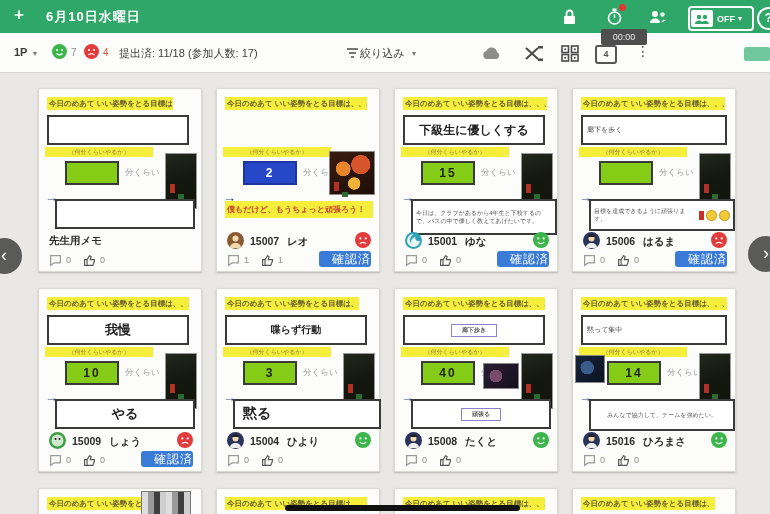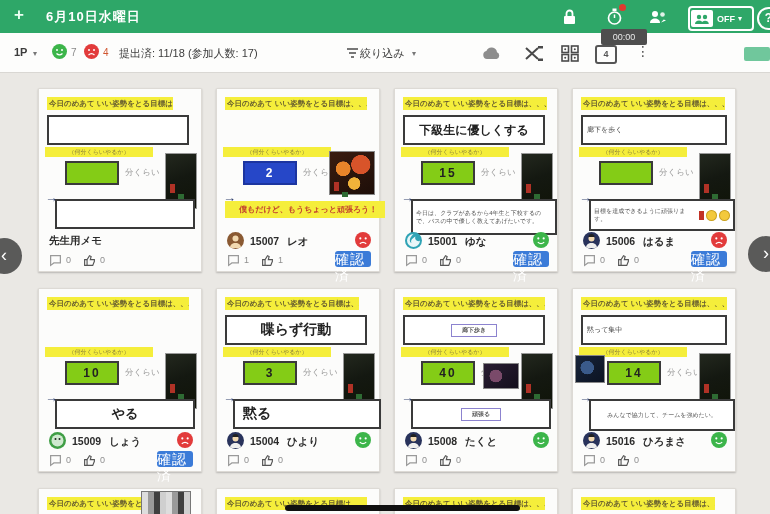--- a/index.html
+++ b/index.html
@@ -46,29 +46,29 @@
   .minlbl{position:absolute;left:86px;top:78px;font-size:8.5px;color:#9a9a9a}
   .thumb{position:absolute;right:4px;top:64px;width:30px;height:54px;border:1px solid #999;
          background:linear-gradient(160deg,#23281e 0%,#141811 45%,#101408 100%);}
   .thumb:after{content:"";position:absolute;left:4px;top:30px;width:5px;height:9px;background:#b03226}
   .thumb:before{content:"";position:absolute;left:12px;top:40px;width:6px;height:5px;background:#2e6b33}
   .arrow{position:absolute;left:6px;top:101px;font-size:13px;color:#31406e;font-weight:bold}
   .ansbox{position:absolute;left:16px;top:110px;width:136px;height:26px;border:2px solid #3a3a3a;background:#fff;
           display:flex;align-items:center;justify-content:center;font-weight:bold;font-size:13px;color:#222;overflow:hidden}
   .ans-sm{font-size:6px;font-weight:normal;color:#555;padding:1px 3px;line-height:8px;text-align:left}
   .ynote{position:absolute;left:8px;top:112px;width:146px;height:17px;background:#f5ee3b;color:#c2412e;
-         font-size:8px;font-weight:bold;line-height:17px;white-space:nowrap;overflow:hidden;padding-left:14px}
+         font-size:8px;font-weight:bold;line-height:17px;white-space:nowrap;overflow:hidden;padding-left:2px}
   .avatar{position:absolute;left:10px;top:143px;width:17px;height:17px;border-radius:50%;overflow:hidden}
   .uid{position:absolute;left:33px;top:146px;font-size:10.5px;font-weight:bold;color:#2b2b2b}
   .uname{position:absolute;top:146px;font-size:10.5px;font-weight:bold;color:#2b2b2b}
   .statface{position:absolute;right:8px;top:143px;width:16px;height:16px;border-radius:50%}
   .cicon{position:absolute;top:164px;width:13px;height:13px}
   .ccnt{position:absolute;top:166px;font-size:9px;color:#8f8f8f}
-  .confbtn{position:absolute;right:8px;top:162px;width:36px;height:16px;background:#3b7bd8;border-radius:3px;
-           color:#fff;font-size:14px;text-align:left;line-height:16px;letter-spacing:1px}
+  .confbtn{position:absolute;right:8px;top:162px;width:52px;height:16px;background:#3b7bd8;border-radius:3px;
+           color:#fff;font-size:12px;text-align:right;line-height:16px;letter-spacing:1px}
   .teachername{position:absolute;left:10px;top:145px;font-size:10.5px;font-weight:bold;color:#2b2b2b}
   
   .fire{right:4px;top:62px;width:44px;height:42px;border:1px solid #888;
         background:radial-gradient(circle at 30% 40%,#e8842a 0 18%,transparent 19%),
                    radial-gradient(circle at 70% 30%,#d8542a 0 22%,transparent 23%),
                    radial-gradient(circle at 55% 75%,#f0b23a 0 15%,transparent 16%),
                    linear-gradient(150deg,#3a1c10,#1d0e08)}
   .purp{position:absolute;right:38px;top:74px;width:34px;height:24px;border:1px solid #888;
         background:radial-gradient(circle at 35% 50%,#7a4a6a 0 25%,transparent 26%),linear-gradient(140deg,#2a1e33,#140f1c)}
   .bluethumb{position:absolute;left:2px;top:66px;width:28px;height:26px;border:1px solid #888;
@@ -315,20 +315,21 @@
   <span class="ccnt" style="left:27px">0</span>
   <span class="cicon" style="left:44px"><svg width="13" height="13" viewBox="0 0 16 16">
         <path d="M2 7h3v7H2zM5 14h7l2-5V7H9l1-4-2-1-3 5z" fill="none" stroke="#555" stroke-width="1.4"></path>
       </svg></span>
   <span class="ccnt" style="left:61px">0</span>
   <span class="confbtn">確認済</span>
 </div>
 
 <div class="card" style="left:38px;top:288px">
   <div class="yhead" style="width:138px">今日のめあて いい姿勢をとる目標は、、、</div>
+  <div class="goalbox">我慢</div>
   <div class="ysub">（何分くらいやるか）</div>
   <div class="numbox">10</div>
   <span class="minlbl">分くらい</span>
   <div class="thumb"></div>
   <span class="arrow">→</span>
   <div class="ansbox">やる</div>
   <span class="avatar" style="background: rgb(63, 158, 69);">
     <svg width="17" height="17" viewBox="0 0 17 17">
         <circle cx="8.5" cy="8.5" r="6" fill="#cfe9cf"></circle>
         <circle cx="6.5" cy="7" r="1" fill="#222"></circle>
@@ -350,21 +351,21 @@
   <span class="ccnt" style="left:27px">0</span>
   <span class="cicon" style="left:44px"><svg width="13" height="13" viewBox="0 0 16 16">
         <path d="M2 7h3v7H2zM5 14h7l2-5V7H9l1-4-2-1-3 5z" fill="none" stroke="#555" stroke-width="1.4"></path>
       </svg></span>
   <span class="ccnt" style="left:61px">0</span>
   <span class="confbtn">確認済</span>
 </div>
 
 <div class="card" style="left:216px;top:288px">
   <div class="yhead" style="width:130px">今日のめあて いい姿勢をとる目標は、、、</div>
-  <div class="goalbox" style="font-size:14px">喋らず行動</div>
+  <div class="goalbox" style="font-size:10px">喋らず行動</div>
   <div class="ysub">（何分くらいやるか）</div>
   <div class="numbox">3</div>
   <span class="minlbl">分くらい</span>
   <div class="thumb"></div>
   <span class="arrow">→</span>
   <div class="ansbox" style="justify-content:flex-start;padding-left:8px;font-size:14px">黙る</div>
   <span class="avatar" style="background: rgb(41, 51, 92);">
     <svg width="17" height="17" viewBox="0 0 17 17">
         <circle cx="8.5" cy="6.5" r="3" fill="#f2d9b0"></circle>
         <path d="M5.5 5a3 3 0 0 1 6 0z" fill="#222"></path>

